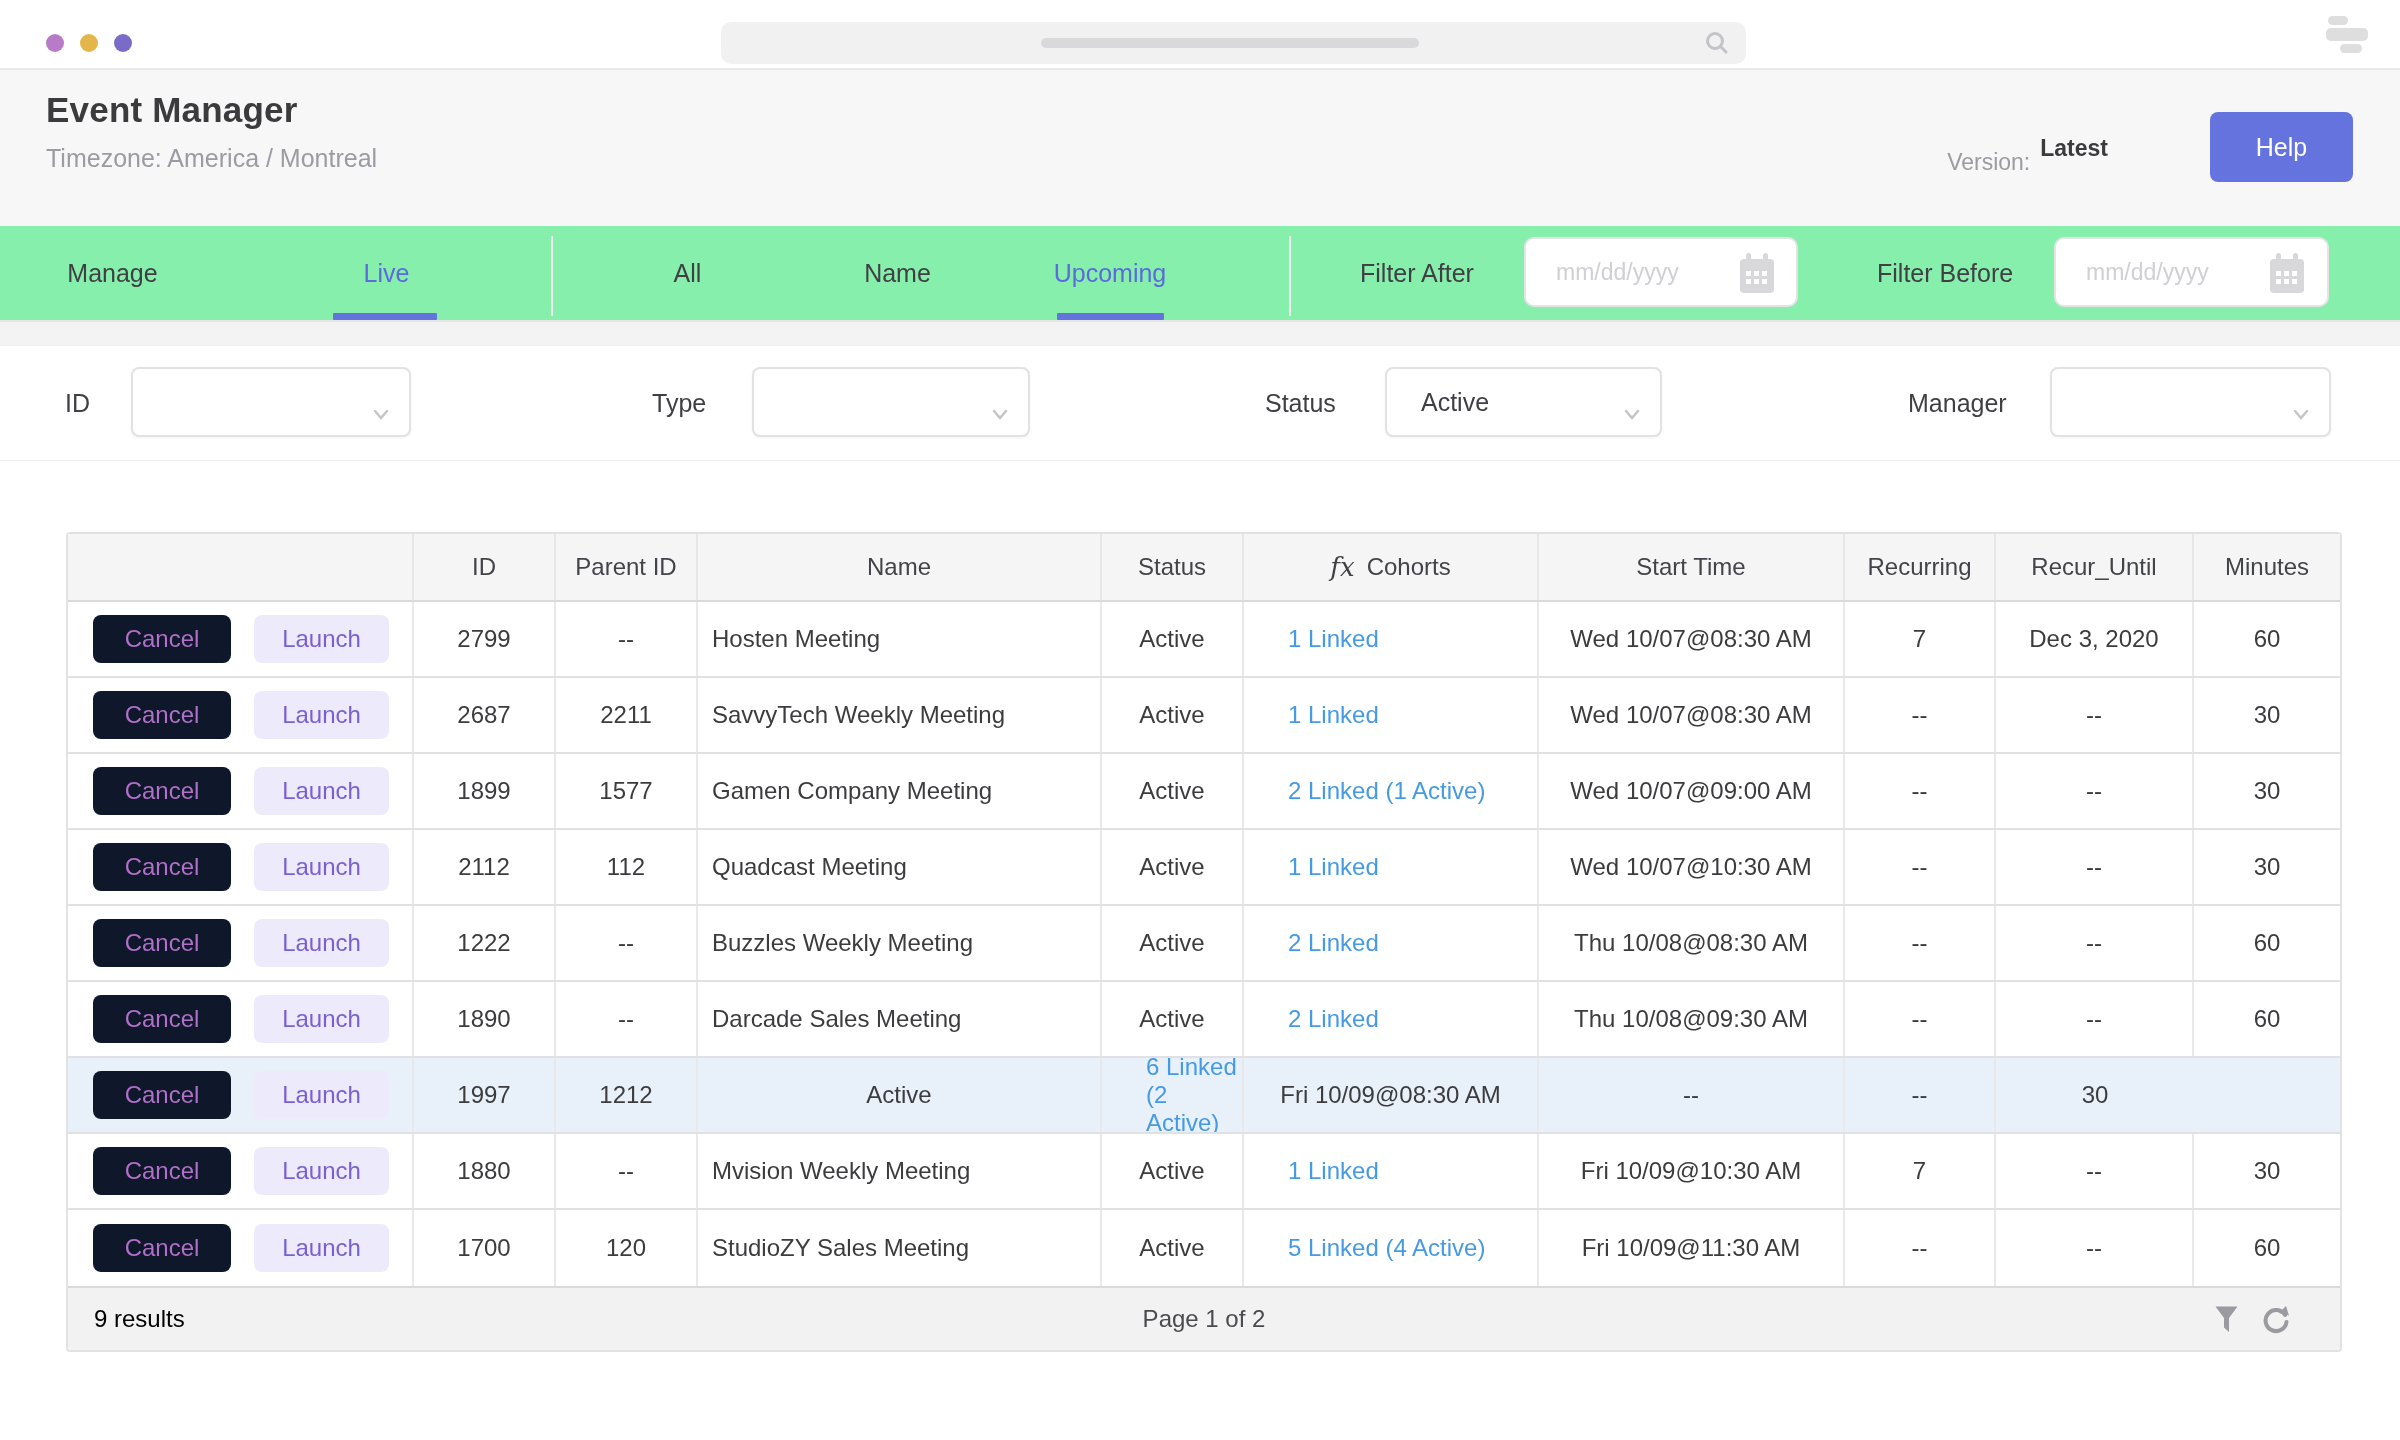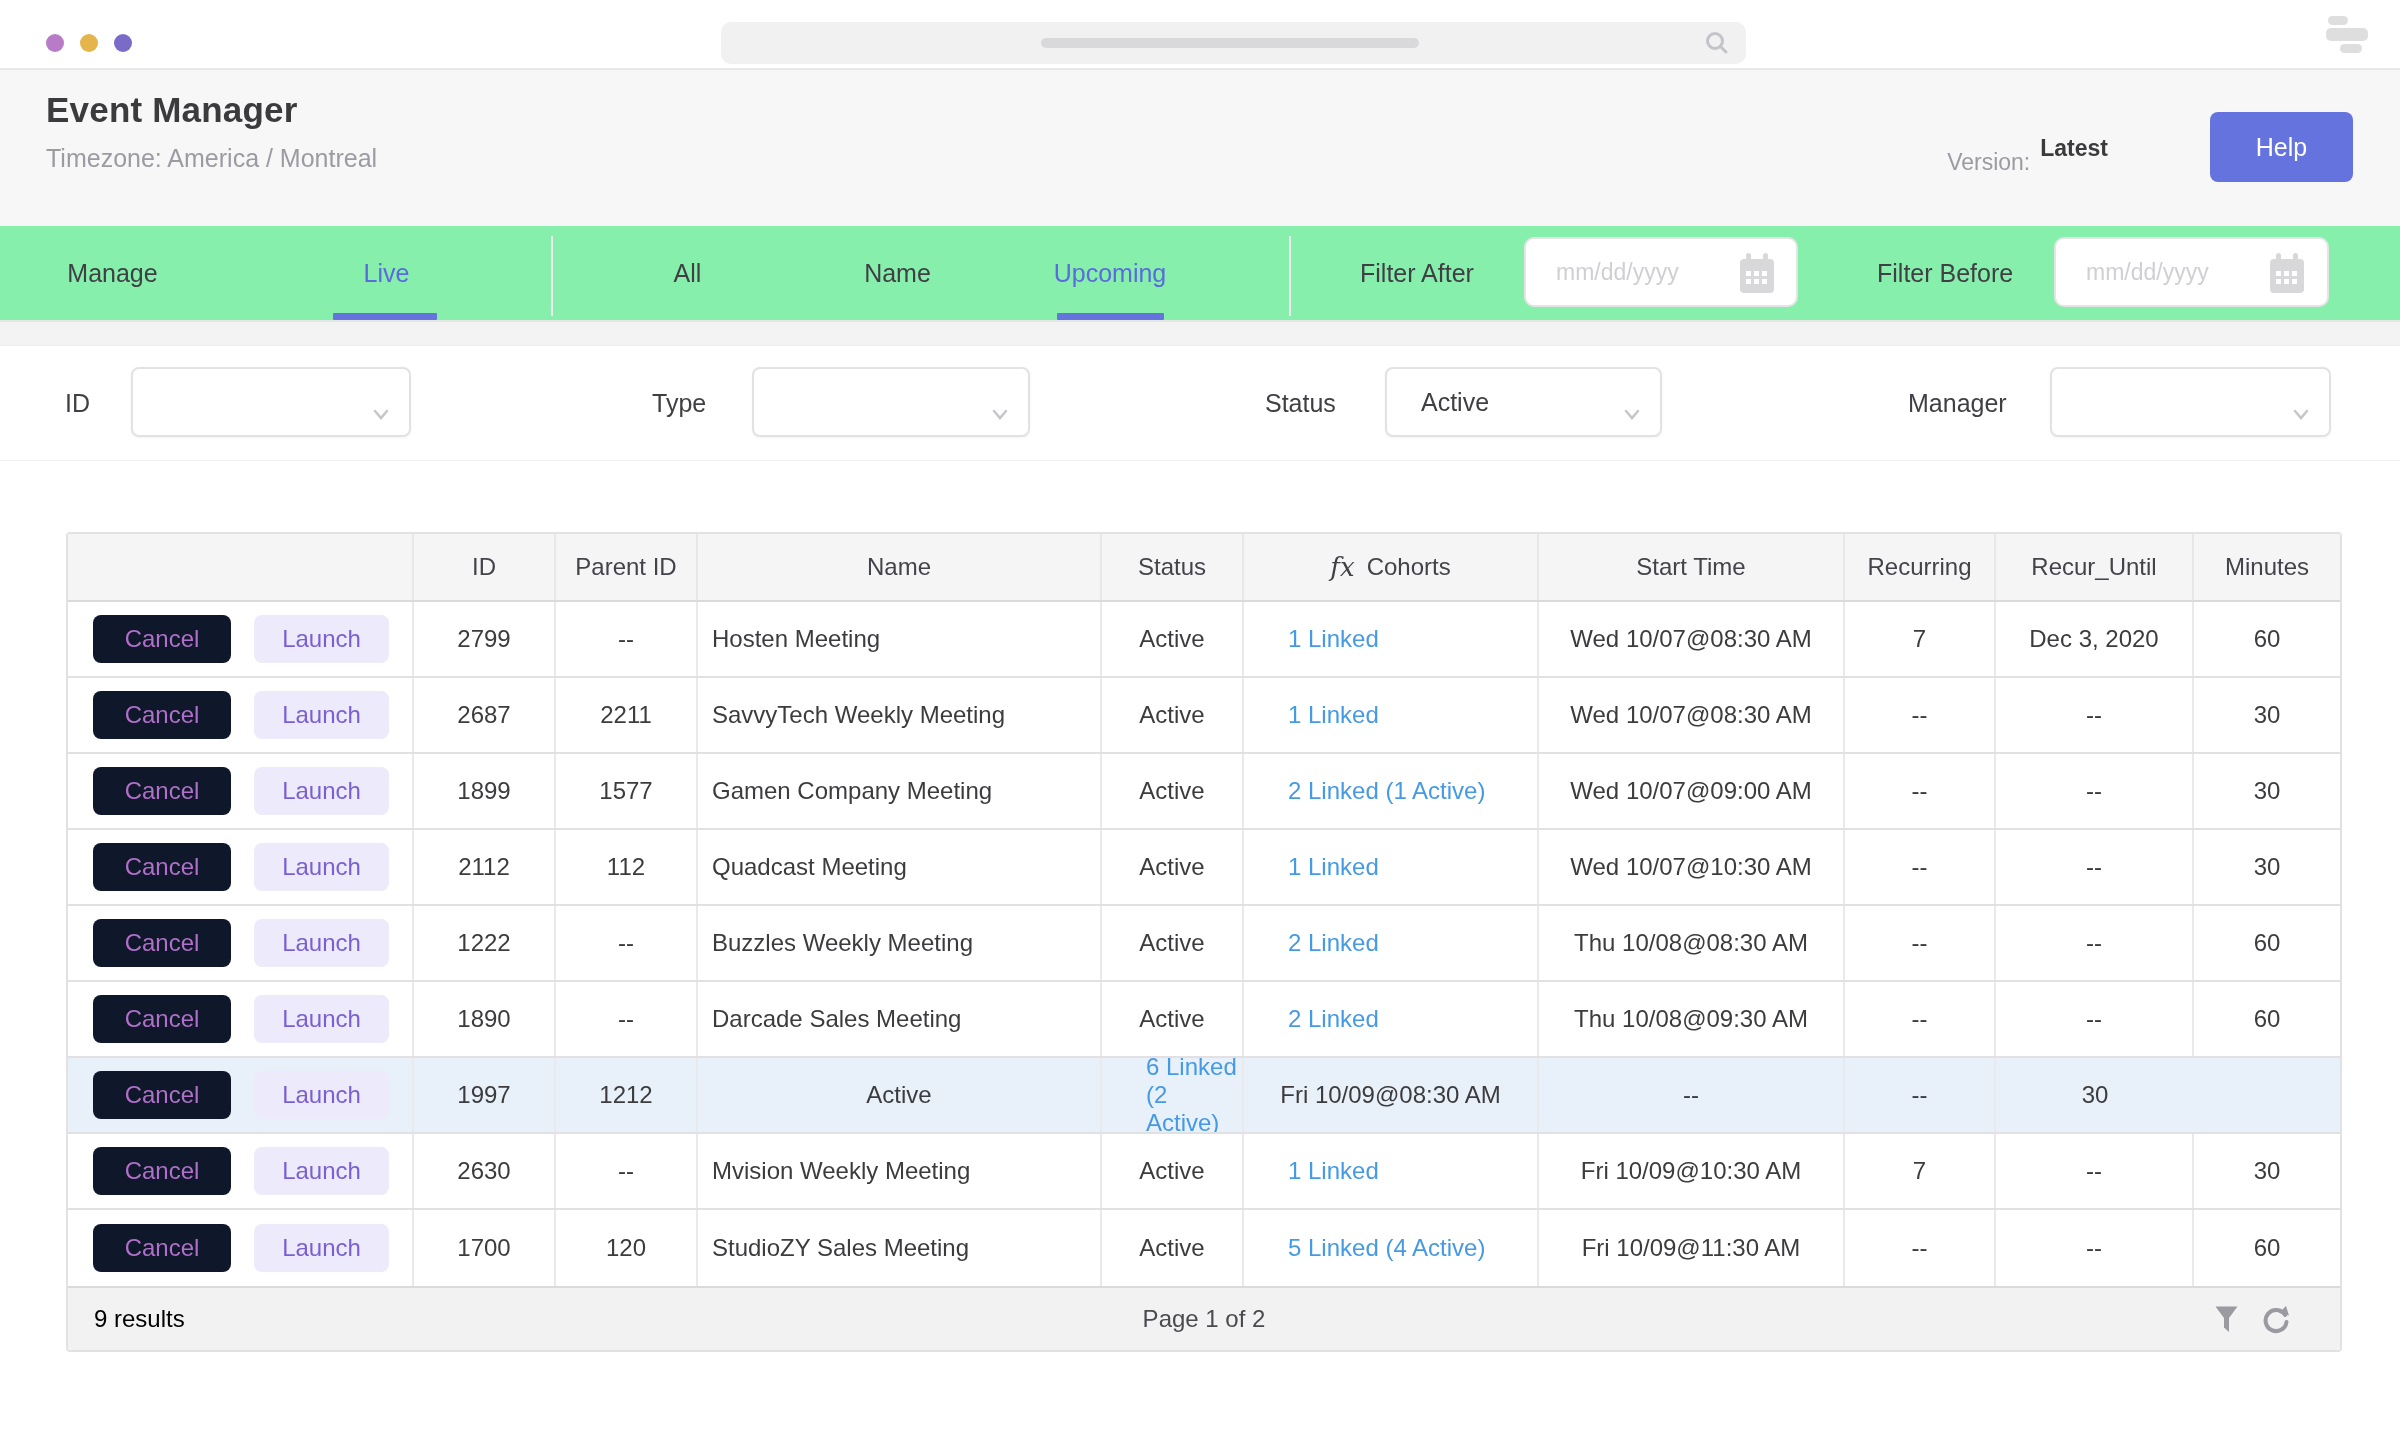--- a/index.html
+++ b/index.html
@@ -380,21 +380,21 @@
         <div class="td start">Fri 10/09@08:30 AM</div>
         <div class="td recurring">--</div>
         <div class="td until">--</div>
         <div class="td minutes">30</div>
       </div>
       <div class="t-row">
         <div class="td actions">
           <button class="btn btn-cancel">Cancel</button>
           <button class="btn btn-launch">Launch</button>
         </div>
-        <div class="td id">2630</div>
+        <div class="td id">1880</div>
         <div class="td parent">--</div>
         <div class="td name">Mvision Weekly Meeting</div>
         <div class="td status">Active</div>
         <div class="td cohorts">
           <span class="cohort-link">1 Linked</span>
         </div>
         <div class="td start">Fri 10/09@10:30 AM</div>
         <div class="td recurring">7</div>
         <div class="td until">--</div>
         <div class="td minutes">30</div>

